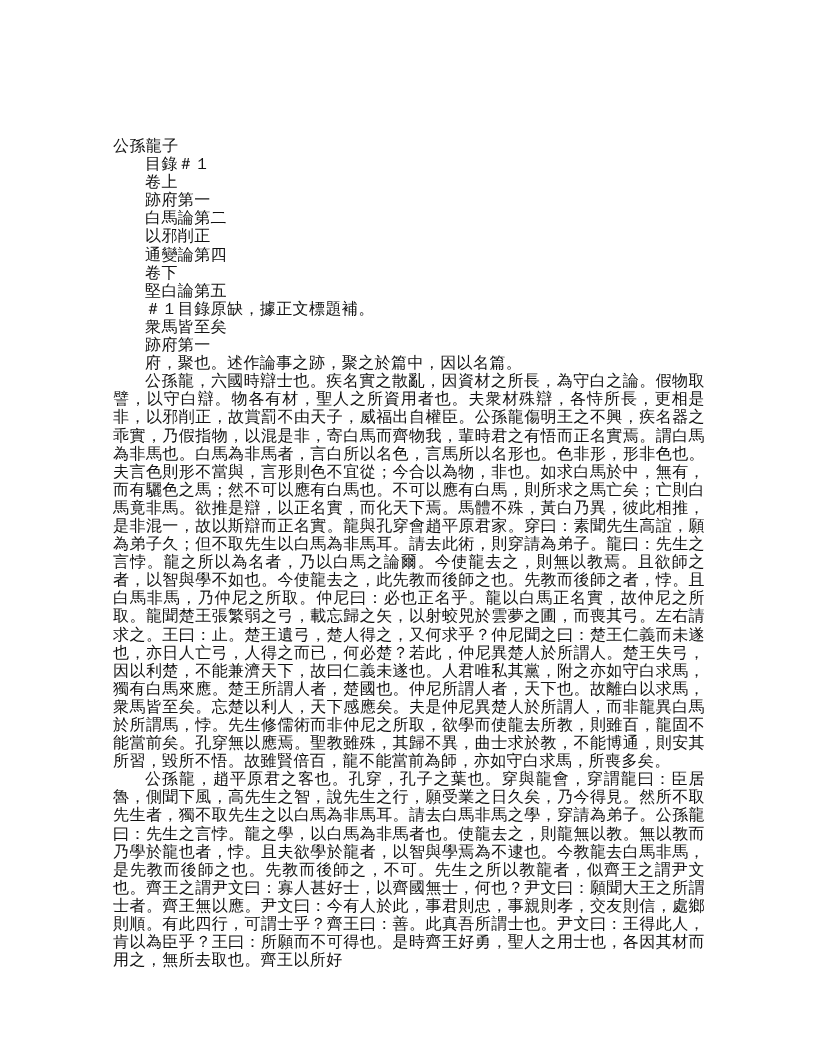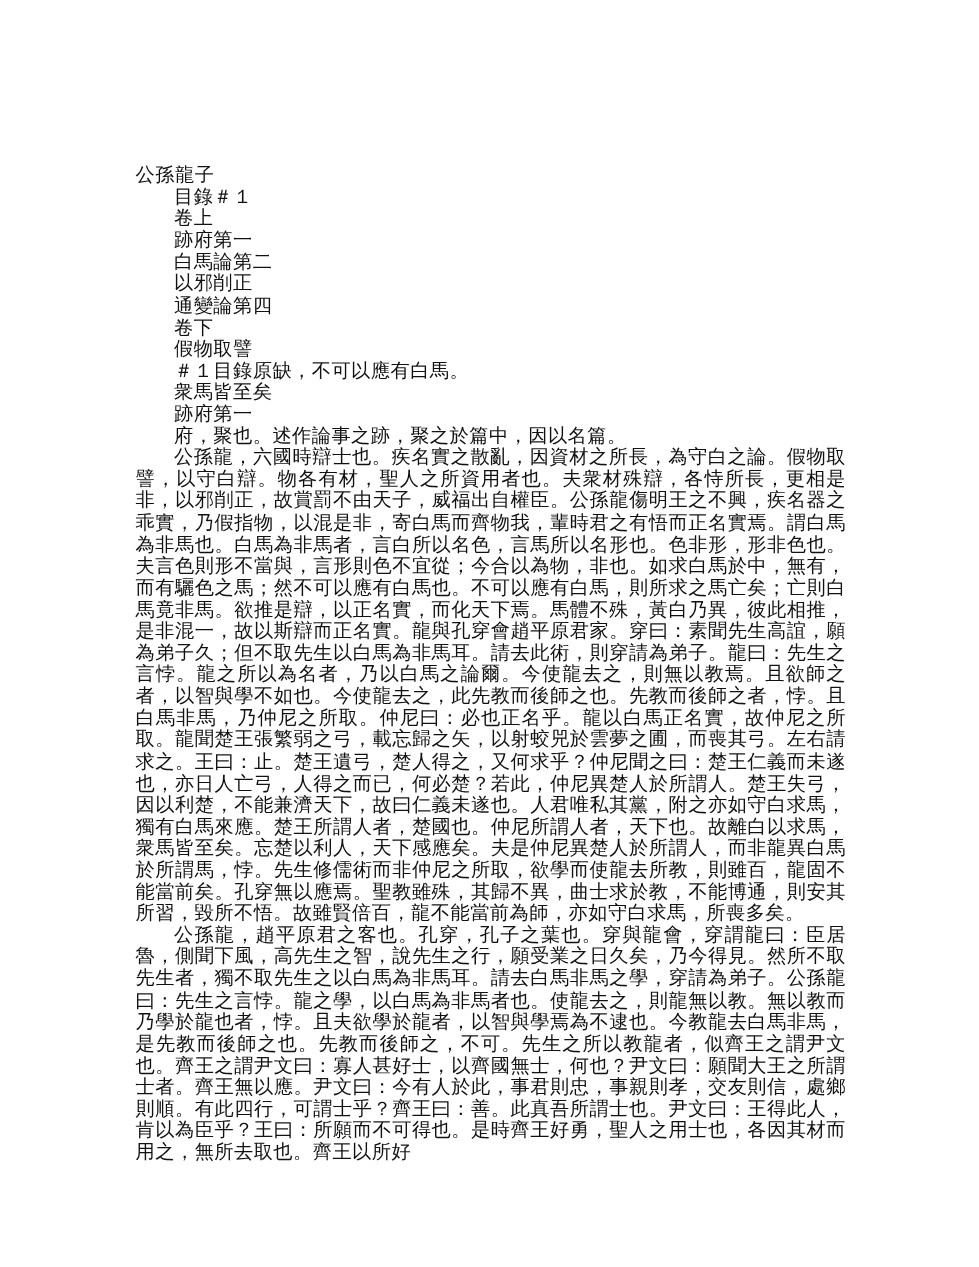--- a/index.html
+++ b/index.html
@@ -27,22 +27,22 @@
   <p class="line">公孫龍子</p>
 
   <div>
     <p class="line indent">目錄＃１</p>
     <p class="line indent">卷上</p>
     <p class="line indent">跡府第一</p>
     <p class="line indent">白馬論第二</p>
     <p class="line indent">以邪削正</p>
     <p class="line indent">通變論第四</p>
     <p class="line indent">卷下</p>
-    <p class="line indent">假物取譬</p>
-    <p class="line indent">＃１目錄原缺，不可以應有白馬。</p>
+    <p class="line indent">堅白論第五</p>
+    <p class="line indent">＃１目錄原缺，據正文標題補。</p>
     <p class="line indent">衆馬皆至矣</p>
     <p class="line indent">跡府第一</p>
   </div>
 
   <p class="line para">府，聚也。述作論事之跡，聚之於篇中，因以名篇。</p>
   <p class="line para">公孫龍，六國時辯士也。疾名實之散亂，因資材之所長，為守白之論。假物取譬，以守白辯。物各有材，聖人之所資用者也。夫衆材殊辯，各恃所長，更相是非，以邪削正，故賞罰不由天子，威福出自權臣。公孫龍傷明王之不興，疾名器之乖實，乃假指物，以混是非，寄白馬而齊物我，輩時君之有悟而正名實焉。謂白馬為非馬也。白馬為非馬者，言白所以名色，言馬所以名形也。色非形，形非色也。夫言色則形不當與，言形則色不宜從；今合以為物，非也。如求白馬於中，無有，而有驪色之馬；然不可以應有白馬也。不可以應有白馬，則所求之馬亡矣；亡則白馬竟非馬。欲推是辯，以正名實，而化天下焉。馬體不殊，黃白乃異，彼此相推，是非混一，故以斯辯而正名實。龍與孔穿會趙平原君家。穿曰：素聞先生高誼，願為弟子久；但不取先生以白馬為非馬耳。請去此術，則穿請為弟子。龍曰：先生之言悖。龍之所以為名者，乃以白馬之論爾。今使龍去之，則無以教焉。且欲師之者，以智與學不如也。今使龍去之，此先教而後師之也。先教而後師之者，悖。且白馬非馬，乃仲尼之所取。仲尼曰：必也正名乎。龍以白馬正名實，故仲尼之所取。龍聞楚王張繁弱之弓，載忘歸之矢，以射蛟兕於雲夢之圃，而喪其弓。左右請求之。王曰：止。楚王遺弓，楚人得之，又何求乎？仲尼聞之曰：楚王仁義而未遂也，亦日人亡弓，人得之而已，何必楚？若此，仲尼異楚人於所謂人。楚王失弓，因以利楚，不能兼濟天下，故曰仁義未遂也。人君唯私其黨，附之亦如守白求馬，獨有白馬來應。楚王所謂人者，楚國也。仲尼所謂人者，天下也。故離白以求馬，衆馬皆至矣。忘楚以利人，天下感應矣。夫是仲尼異楚人於所謂人，而非龍異白馬於所謂馬，悖。先生修儒術而非仲尼之所取，欲學而使龍去所教，則雖百，龍固不能當前矣。孔穿無以應焉。聖教雖殊，其歸不異，曲士求於教，不能博通，則安其所習，毀所不悟。故雖賢倍百，龍不能當前為師，亦如守白求馬，所喪多矣。</p>
   <p class="line para">公孫龍，趙平原君之客也。孔穿，孔子之葉也。穿與龍會，穿謂龍曰：臣居魯，側聞下風，高先生之智，說先生之行，願受業之日久矣，乃今得見。然所不取先生者，獨不取先生之以白馬為非馬耳。請去白馬非馬之學，穿請為弟子。公孫龍曰：先生之言悖。龍之學，以白馬為非馬者也。使龍去之，則龍無以教。無以教而乃學於龍也者，悖。且夫欲學於龍者，以智與學焉為不逮也。今教龍去白馬非馬，是先教而後師之也。先教而後師之，不可。先生之所以教龍者，似齊王之謂尹文也。齊王之謂尹文曰：寡人甚好士，以齊國無士，何也？尹文曰：願聞大王之所謂士者。齊王無以應。尹文曰：今有人於此，事君則忠，事親則孝，交友則信，處鄉則順。有此四行，可謂士乎？齊王曰：善。此真吾所謂士也。尹文曰：王得此人，肯以為臣乎？王曰：所願而不可得也。是時齊王好勇，聖人之用士也，各因其材而用之，無所去取也。齊王以所好</p>
 </div>
 
 </body></html>

